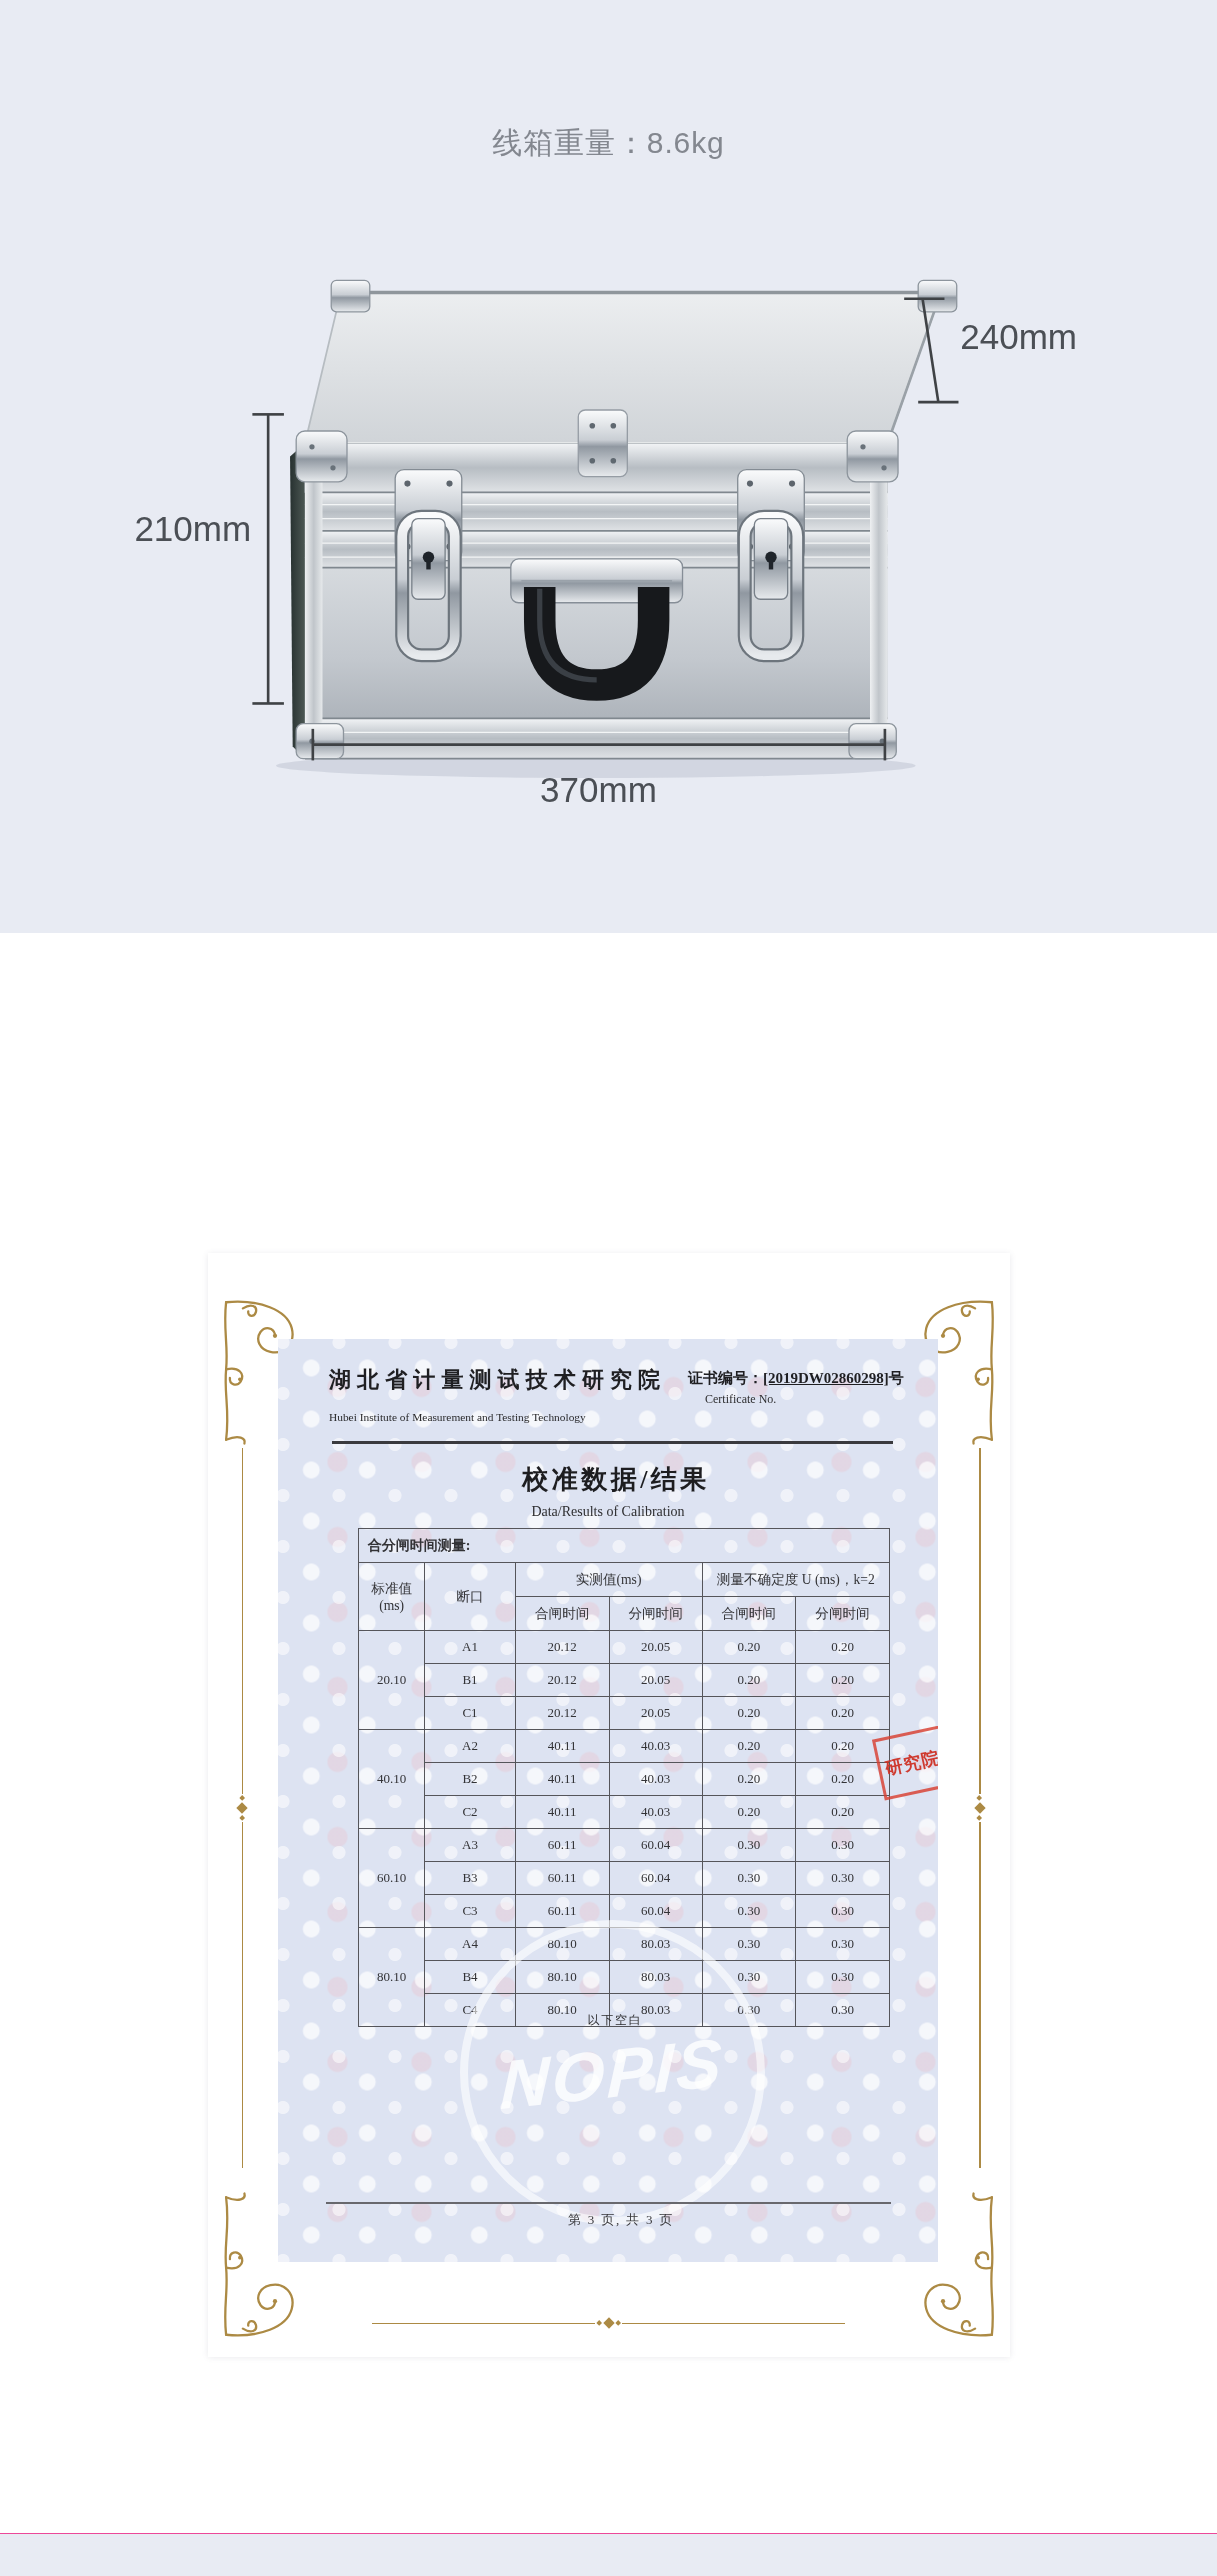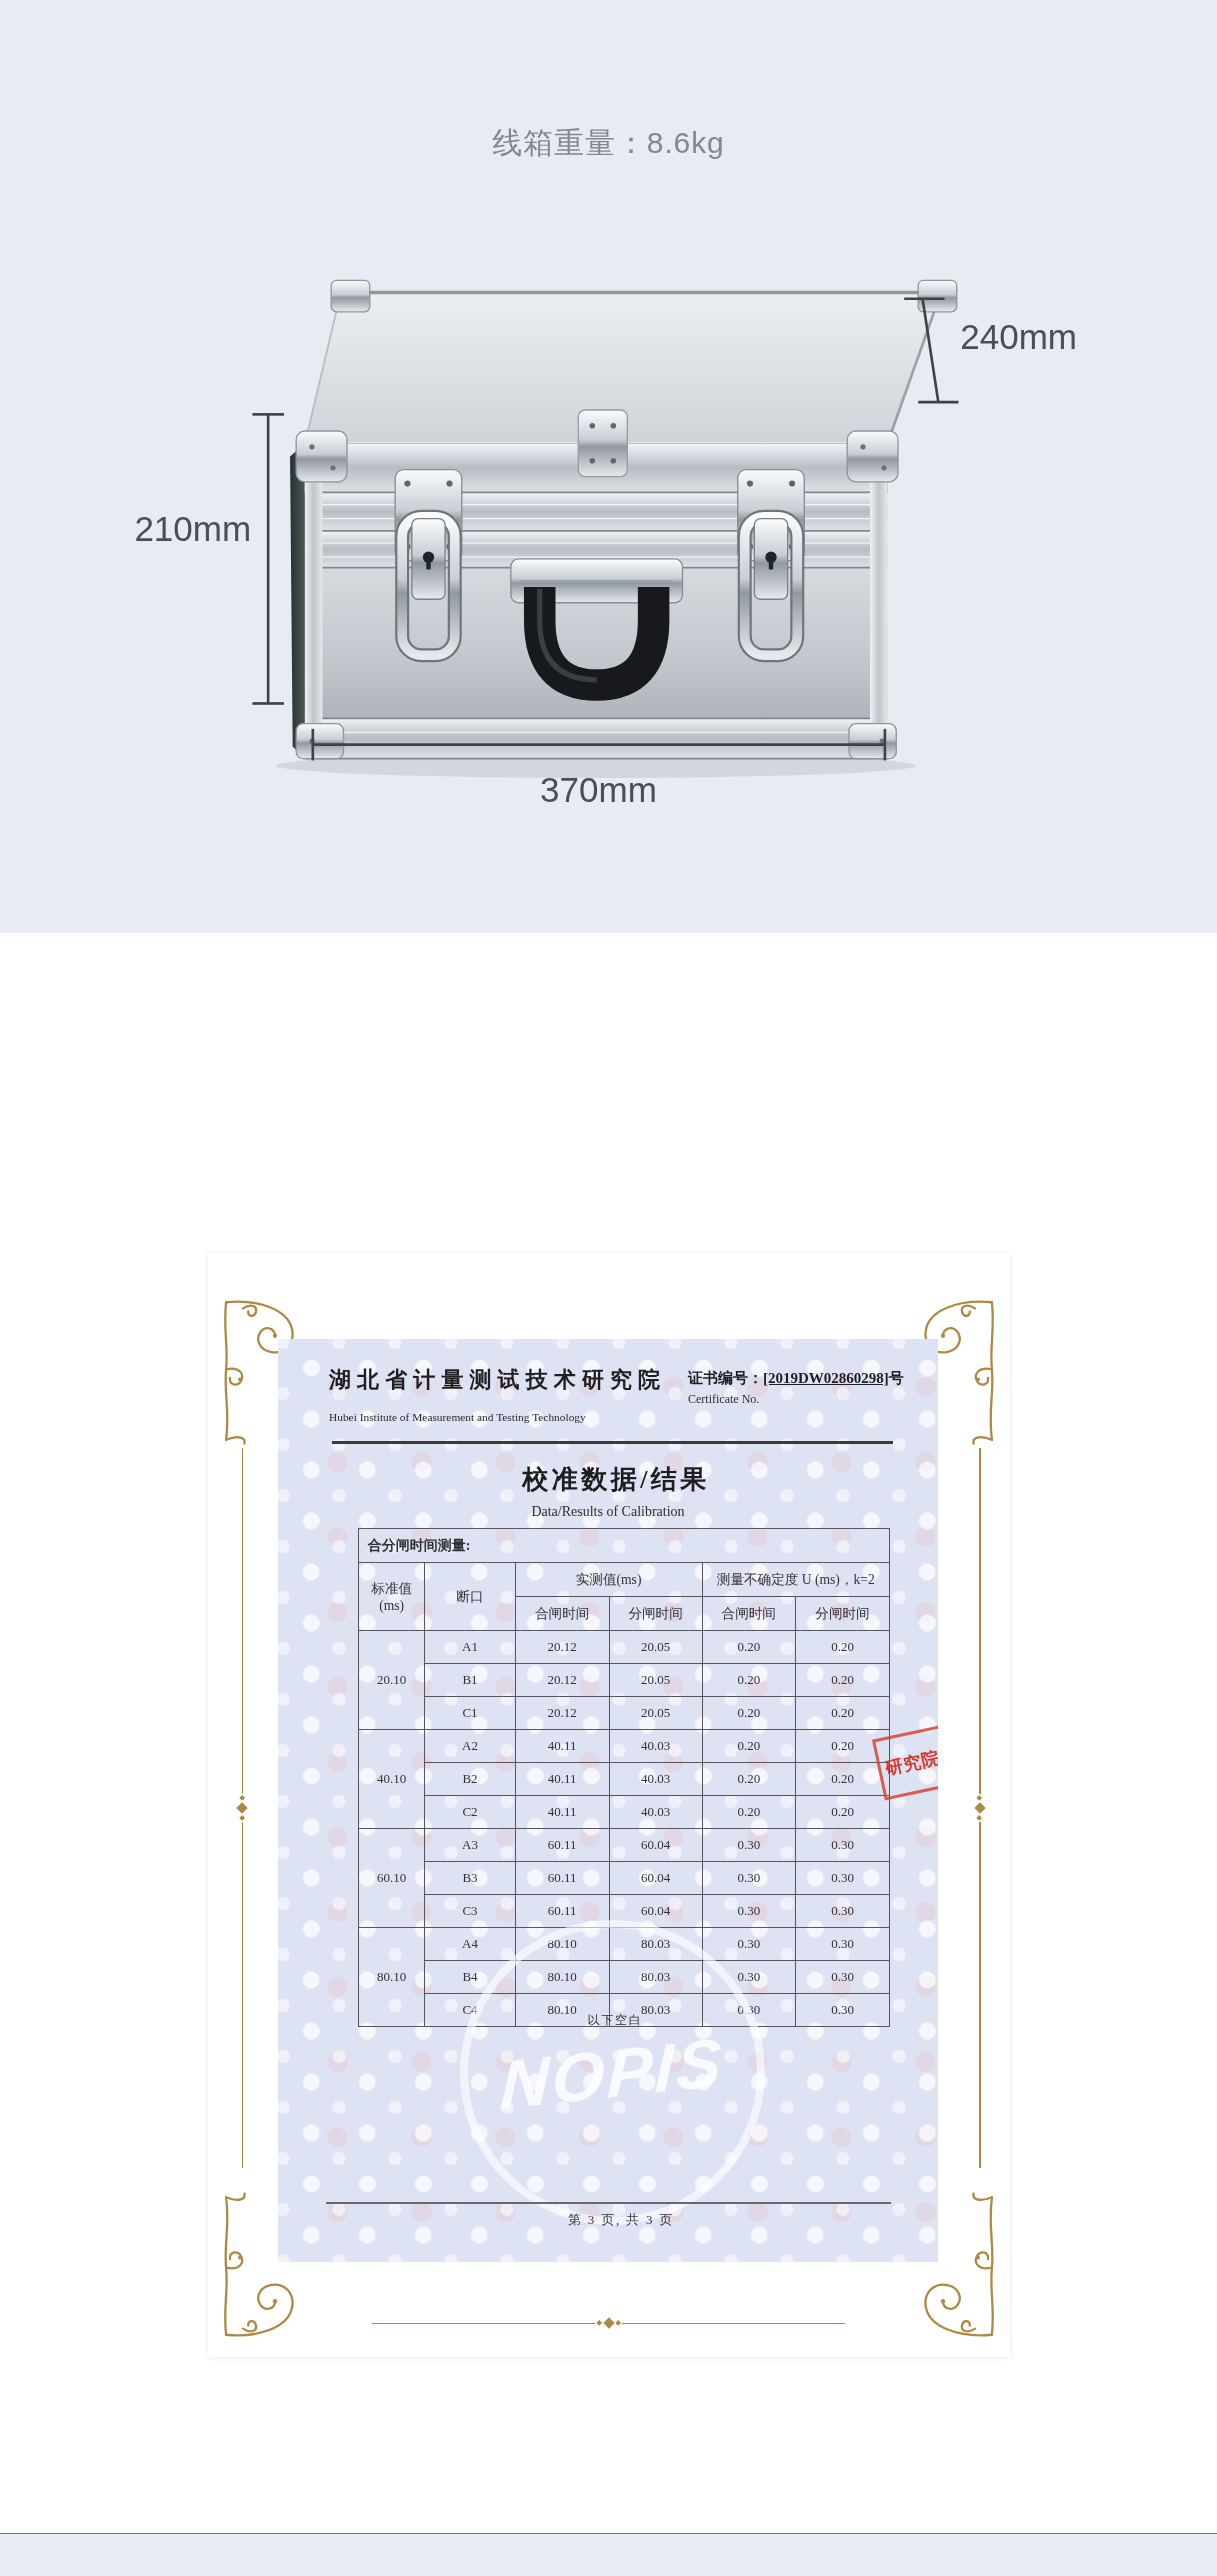--- a/index.html
+++ b/index.html
@@ -1,17 +1,17 @@
 <!DOCTYPE html>
 <html style="font-size:14px"><head>
 <meta charset="utf-8">
 <style>
   html,body{margin:0;padding:0;background:#ffffff;}
   #screen{position:relative;width:1217px;height:2576px;overflow:hidden;
-          font-family:"Liberation Sans","DejaVu Sans",sans-serif;background:#3b82f6;}
+          font-family:"Liberation Sans","DejaVu Sans",sans-serif;background:#ec4899;}
 
   
   .top-section{position:absolute;left:0;top:0;width:1217px;height:933px;background:#e8ebf3;}
   .spec-line{position:absolute;left:0;width:1217px;text-align:center;color:#83878f;
              font-size:30px;line-height:39px;letter-spacing:0.9px;}
   .spec-weight{top:123px;}
   .spec-size{top:170px;}
   .spec-line sup{font-size:17.5px;}
 
   .case-svg{position:absolute;left:0;top:0;}
@@ -52,21 +52,21 @@
           radial-gradient(circle, rgba(236,186,196,0.30) 9.6px, rgba(236,186,196,0) 10.5px);
         background-size:56px 51px,56px 51px,84px 75px;
         background-position:5.3px 3.5px,33px 29px,17.5px 10.5px;
         font-family:"Liberation Serif","DejaVu Serif",serif;color:#2e2e30;}
   .inst{position:absolute;left:51px;top:26px;}
   .inst-cn{font-size:22px;font-weight:bold;letter-spacing:6.1px;color:#1f1f22;white-space:nowrap;}
   .inst-en{font-size:11.4px;margin-top:16px;color:#2a2a2c;}
   .certno{position:absolute;left:410px;top:30px;}
   .certno-line{font-size:15px;font-weight:bold;color:#1f1f22;white-space:nowrap;}
   .certno-line .u{text-decoration:underline;}
-  .certno-en{font-size:12px;margin-top:4.4px;}
+  .certno-en{font-size:12px;margin-top:4.4px;margin-left:17px;}
   .scan-divider{position:absolute;left:54px;top:102px;width:561px;height:2.6px;background:#3a3a3e;}
   .data-title{position:absolute;left:0;top:123px;width:660px;text-align:center;
               font-size:26px;font-weight:bold;letter-spacing:3.5px;color:#1d1d20;margin-left:8px;}
   .data-sub{position:absolute;left:0;top:165px;width:660px;text-align:center;font-size:14px;}
 
   .cal-table{position:absolute;left:71px;top:189px;width:532px;border-collapse:collapse;
              font-size:13px;color:#333336;margin-left:9px;}
   .cal-table td{border:1.2px solid #55555a;text-align:center;height:32px;padding:0;}
   .cal-table td.sect{text-align:left;padding-left:8.8px;height:33px;font-size:14px;font-weight:bold;}
   .cal-table td.hdr{font-size:13.6px;height:33px;}

